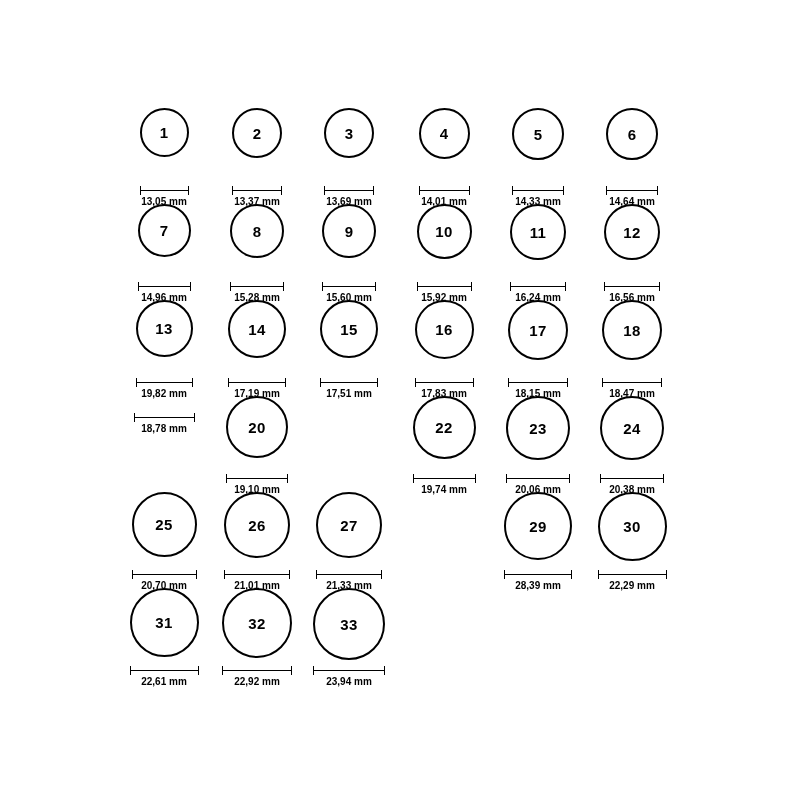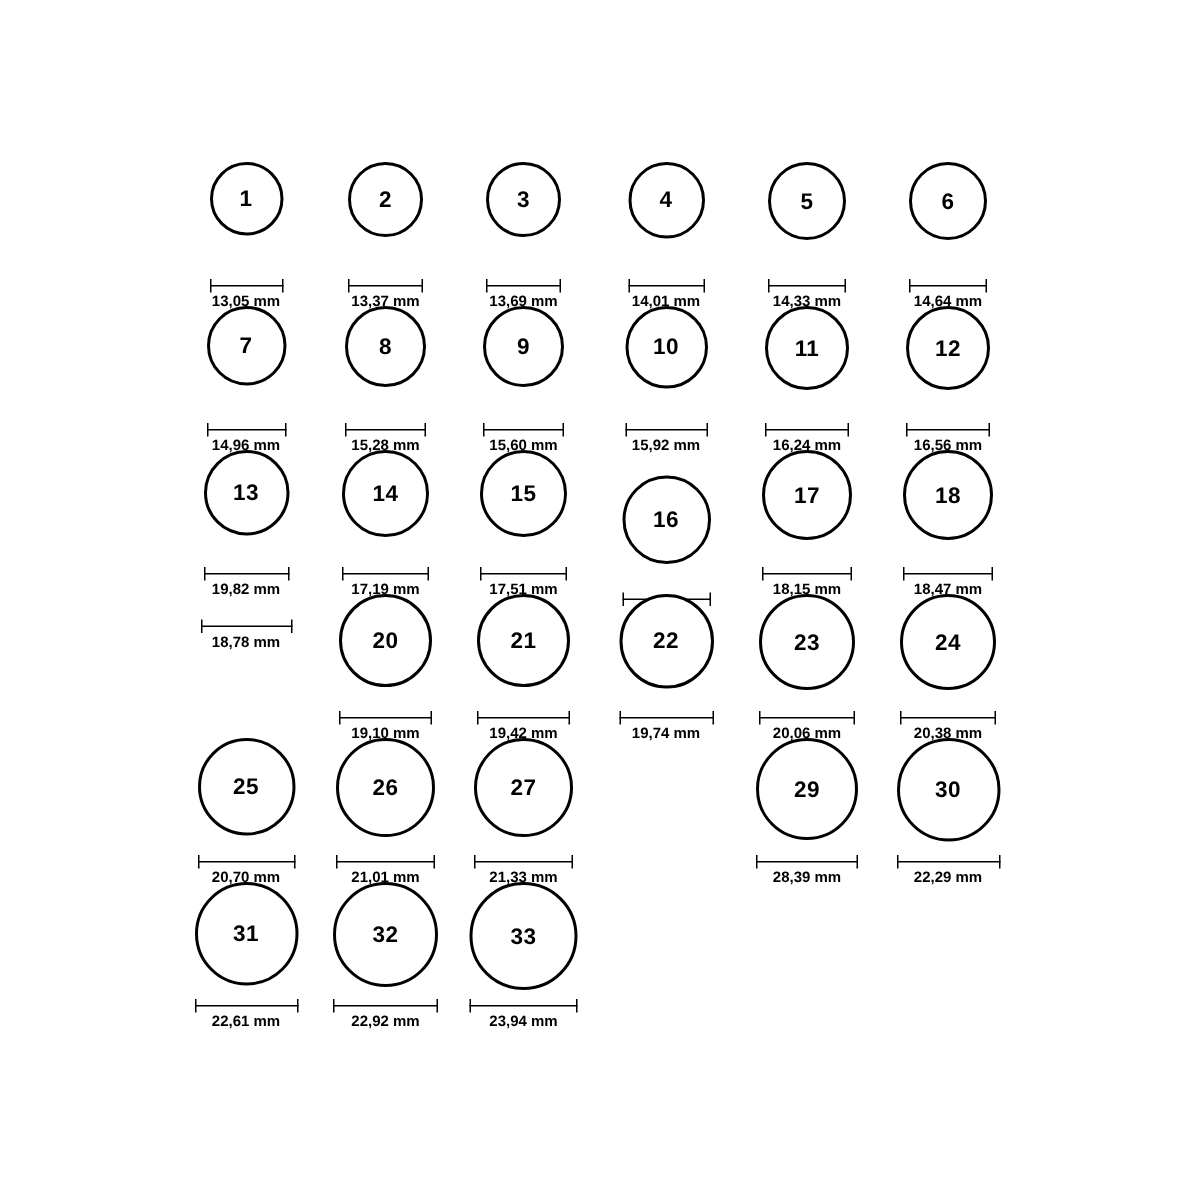--- a/index.html
+++ b/index.html
@@ -243,21 +243,21 @@
       <div class="ring-circle" style="width: 58px; height: 58px;">
         <span class="ring-number">15</span>
       </div>
       <div class="dim-wrap" style="margin-top: 20px;">
         <div class="dim-line" style="width: 58px;">
           <div class="dim-bar"></div>
         </div>
         <div class="dim-label">17,51 mm</div>
       </div>
     </div>
-    <div class="ring-cell" style="left: 399px; top: 317px; width: 90px;">
+    <div class="ring-cell" style="left: 399px; top: 300px; width: 90px;">
       <div class="ring-circle" style="width: 59px; height: 59px;">
         <span class="ring-number">16</span>
       </div>
       <div class="dim-wrap" style="margin-top: 19px;">
         <div class="dim-line" style="width: 59px;">
           <div class="dim-bar"></div>
         </div>
         <div class="dim-label">17,83 mm</div>
       </div>
     </div>
@@ -295,31 +295,20 @@
       <div class="ring-circle" style="width: 62px; height: 62px; text-align: center;">
         <span class="ring-number">20</span>
       </div>
       <div class="dim-wrap" style="margin-top: 16px;">
         <div class="dim-line" style="width: 62px;">
           <div class="dim-bar"></div>
         </div>
         <div class="dim-label">19,10 mm</div>
       </div>
     </div>
-    <div class="ring-cell" style="left: 304px; top: 396px; width: 90px;">
-      <div class="ring-circle" style="width: 62px; height: 62px;">
-        <span class="ring-number">21</span>
-      </div>
-      <div class="dim-wrap" style="margin-top: 16px;">
-        <div class="dim-line" style="width: 62px;">
-          <div class="dim-bar"></div>
-        </div>
-        <div class="dim-label">19,42 mm</div>
-      </div>
-    </div>
     <div class="ring-cell" style="left: 399px; top: 396px; width: 90px;">
       <div class="ring-circle" style="width: 63px; height: 63px;">
         <span class="ring-number">22</span>
       </div>
       <div class="dim-wrap" style="margin-top: 15px;">
         <div class="dim-line" style="width: 63px;">
           <div class="dim-bar"></div>
         </div>
         <div class="dim-label">19,74 mm</div>
       </div>

